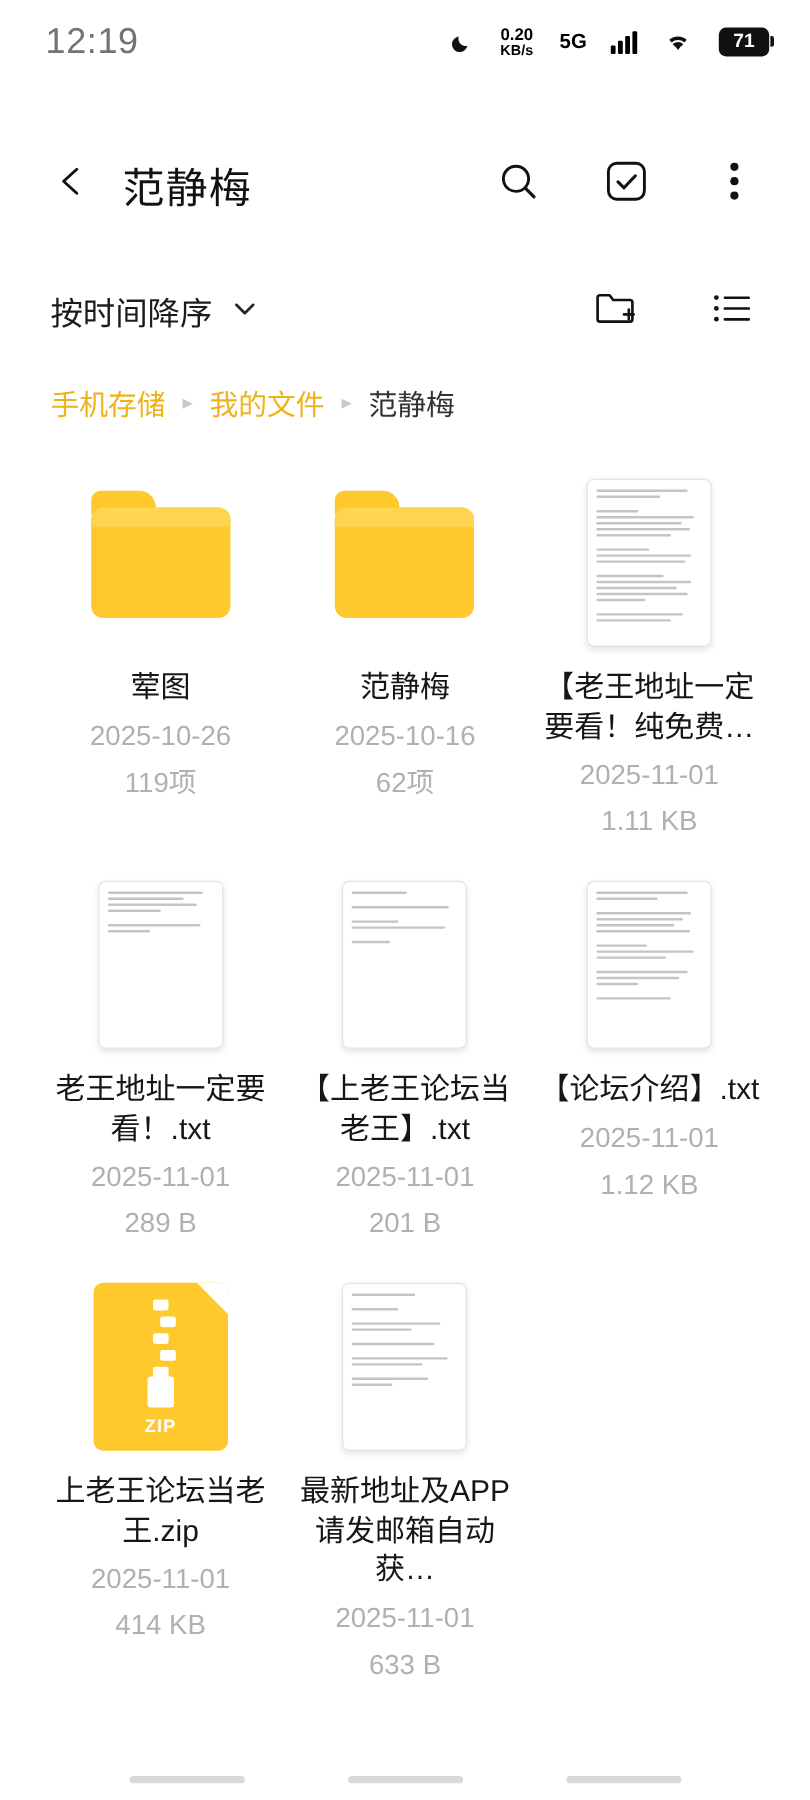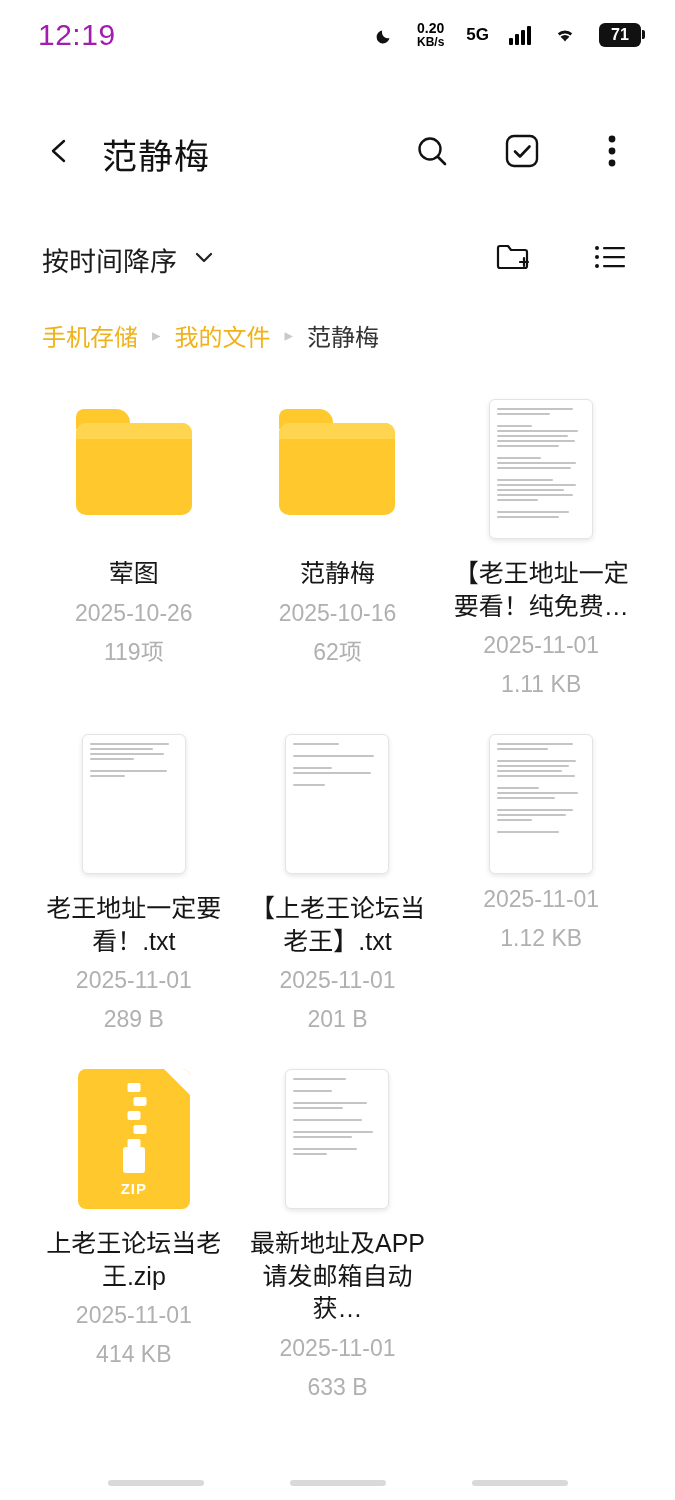--- a/index.html
+++ b/index.html
@@ -15,21 +15,21 @@
   
   .status-bar {
     height: 70px;
     display: flex;
     align-items: center;
     justify-content: space-between;
     padding: 0 34px 0 38px;
   }
   .status-time {
     font-size: 30px;
-    color: #a21caf;
+    color: #737373;
     letter-spacing: 0.5px;
   }
   .status-right {
     display: flex;
     align-items: center;
     gap: 22px;
   }
   .moon-icon { width: 20px; height: 20px; position: relative; }
   .moon-icon svg { display: block; }
   .net-speed {
@@ -483,20 +483,21 @@
           <div class="ln" style="width:92%"></div>
         <div class="ln" style="width:66%"></div>
         <div class="gap"></div>
         <div class="ln" style="width:86%"></div>
           <div class="ln" style="width:78%"></div>
         <div class="ln" style="width:40%"></div>
         <div class="gap"></div>
         <div class="ln" style="width:70%"></div>
       </div>
     </div>
+    <div class="item-name">【论坛介绍】.txt</div>
     <div class="item-meta">2025-11-01</div>
     <div class="item-meta">1.12 KB</div>
   </div>
 
   <div class="grid-item">
     <div class="thumb">
       <div class="zip">
         <span class="zip-teeth">
             <i></i>
             <i></i>

